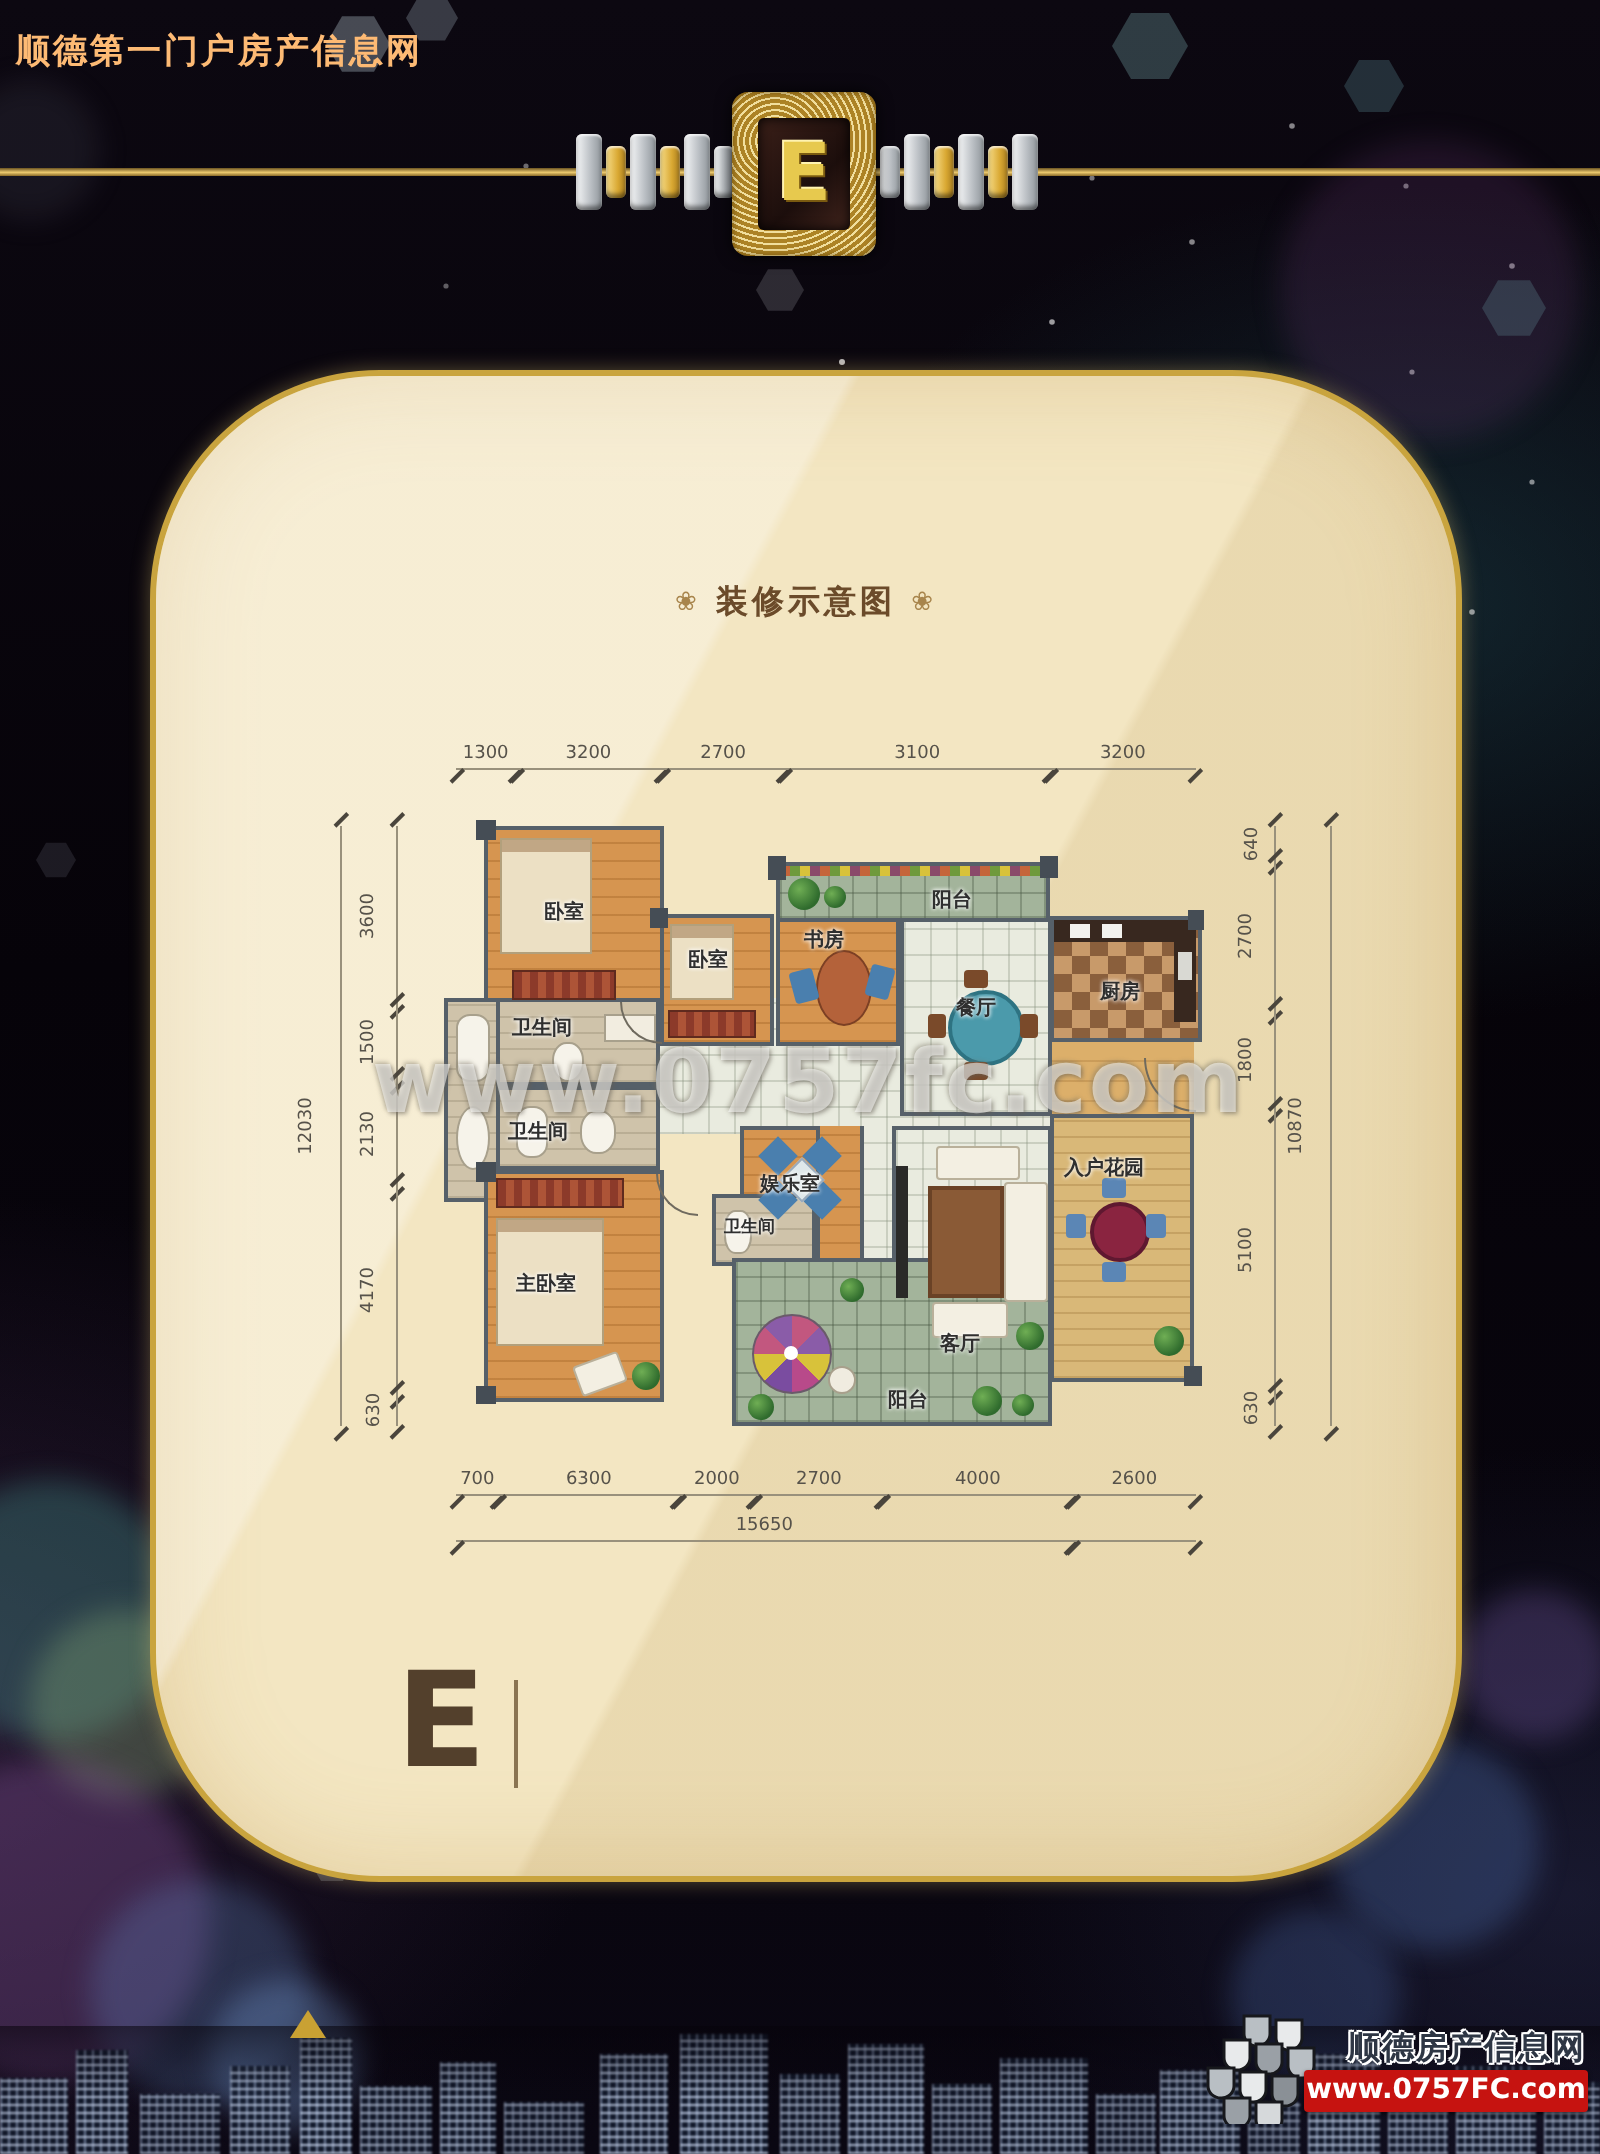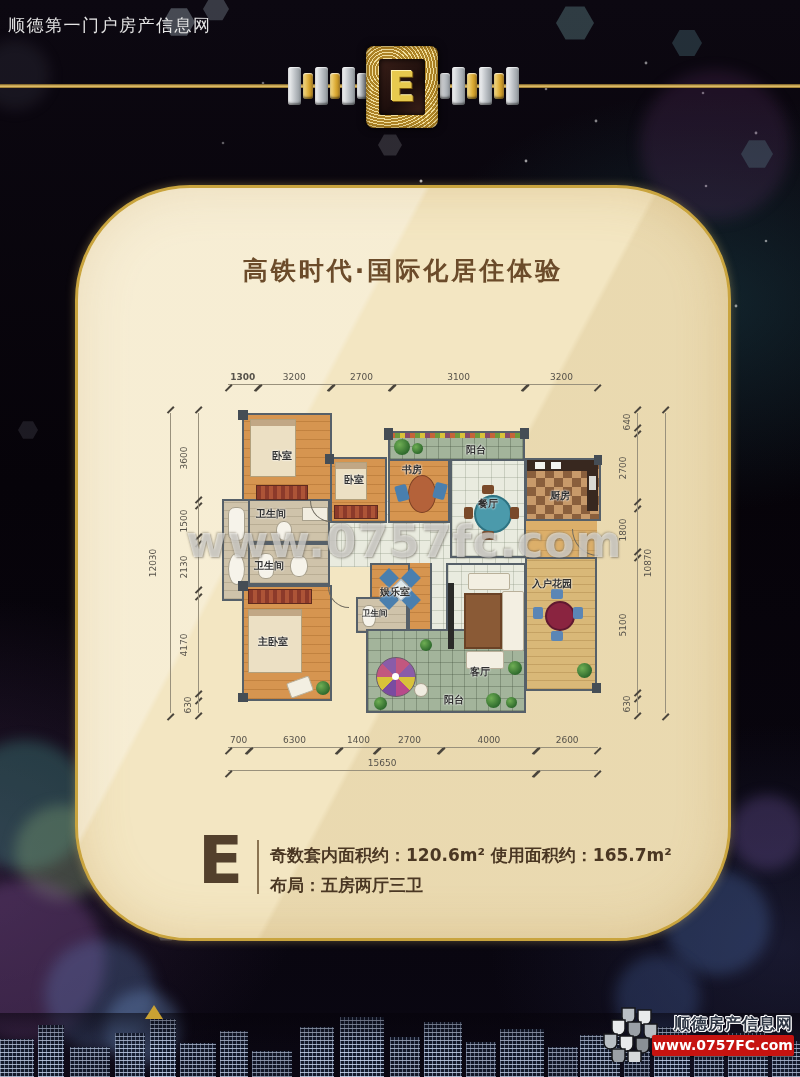--- a/index.html
+++ b/index.html
@@ -20,22 +20,22 @@
     585px 315px 0 .3px rgba(255,255,255,.5),545px 262px 0 .4px rgba(255,255,255,.5),
     480px 335px 0 .3px rgba(255,255,255,.4),435px 290px 0 .3px rgba(255,255,255,.45),
     385px 242px 0 .3px rgba(255,255,255,.4),345px 188px 0 .3px rgba(255,255,255,.4),
     595px 120px 0 .4px rgba(255,255,255,.5),545px 88px 0 .3px rgba(255,255,255,.45),
     645px 62px 0 .4px rgba(255,255,255,.5),702px 92px 0 .3px rgba(255,255,255,.45),
     755px 132px 0 .4px rgba(255,255,255,.5),262px 82px 0 .3px rgba(255,255,255,.4),
     222px 142px 0 .3px rgba(255,255,255,.35),668px 425px 0 .4px rgba(255,255,255,.4);}
   .bokeh{position:absolute;border-radius:50%;filter:blur(7px);}
   .hexa{position:absolute;clip-path:polygon(25% 6.7%,75% 6.7%,100% 50%,75% 93.3%,25% 93.3%,0% 50%);}
   
-  .site-name{position:absolute;left:8px;top:14px;font-size:17px;font-weight:normal;
-    color:#e5e5e5;letter-spacing:1.5px;}
+  .site-name{position:absolute;left:8px;top:14px;font-size:17px;font-weight:bold;
+    color:#fdba74;letter-spacing:1.5px;}
   .gold-line{position:absolute;left:0;top:84px;width:800px;height:4px;
     background:linear-gradient(180deg,#6b5320,#ecc96e 55%,#8a6a28);}
   .chain{position:absolute;top:66px;height:40px;display:flex;align-items:center;gap:2px;}
   .chain .lk{border-radius:3px;box-shadow:inset 0 1px 1px rgba(255,255,255,.7),inset 0 -2px 2px rgba(0,0,0,.45);}
   .lk.sv{background:linear-gradient(90deg,#f6f7f8,#b7bcc1 60%,#8f959a);}
   .lk.gd{background:linear-gradient(90deg,#f7dd8a,#d9a832 60%,#a87c1e);}
   .lk.tall{width:13px;height:38px;} .lk.short{width:10px;height:26px;}
   .emblem{position:absolute;left:366px;top:46px;width:72px;height:82px;border-radius:8px;
     background:#c8a23a;
     background-image:repeating-radial-gradient(circle at 30% 30%, rgba(255,243,190,.75) 0 1px, rgba(150,105,20,.55) 1px 3px);
@@ -175,26 +175,26 @@
       <div class="lk sv tall"></div>
   </div>
   <div class="emblem">
     <div class="emblem-inner">
       <span class="emblem-letter">E</span>
     </div>
   </div>
 
   <div class="card">
     <div class="beams"></div>
-    <div class="card-title">高铁时代·国际化居住体验</div>
+    <div class="card-sub"><span class="orn">❀</span> <span>装修示意图</span> <span class="orn">❀</span></div>
 
     <div class="plan">
 
       <div class="dimrow" style="left:80px;top:22px;width:370px;">
-        <div class="seg" style="flex:0 0 8.02%;font-weight:bold;">
+        <div class="seg" style="flex:0 0 8.02%;">
             <span>1300</span>
           </div>
         <div class="seg" style="flex:0 0 19.75%;">
             <span>3200</span>
           </div>
         <div class="seg" style="flex:0 0 16.67%;">
             <span>2700</span>
           </div>
         <div class="seg" style="flex:0 0 35.80%;">
             <span>3100</span>
@@ -251,21 +251,21 @@
       </div>
 
       <div class="dimrow" style="left:80px;top:385px;width:370px;">
         <div class="seg" style="flex:0 0 5.77%;">
             <span>700</span>
           </div>
         <div class="seg" style="flex:0 0 24.36%;">
             <span>6300</span>
           </div>
         <div class="seg" style="flex:0 0 10.26%;">
-            <span>1400</span>
+            <span>2000</span>
           </div>
         <div class="seg" style="flex:0 0 17.31%;">
             <span>2700</span>
           </div>
         <div class="seg" style="flex:0 0 25.64%;">
             <span>4000</span>
           </div>
         <div class="seg" style="flex:0 0 16.66%;">
             <span>2600</span>
           </div>
@@ -411,22 +411,20 @@
         <div class="colblk" style="left:10px;top:168px;width:10px;height:10px;"></div>
         <div class="colblk" style="left:10px;top:280px;width:10px;height:9px;"></div>
         <div class="colblk" style="left:364px;top:270px;width:9px;height:10px;"></div>
       </div>
     </div>
 
     <div class="watermark">www.0757fc.com</div>
 
     <div class="unit-letter">E</div>
     <div class="info-div"></div>
-    <div class="info-line1">奇数套内面积约：120.6m² 使用面积约：165.7m²</div>
-    <div class="info-line2">布局：五房两厅三卫</div>
   </div>
 
   <div class="skyline">
     <div class="bldg" style="left:0px;width:34px;height:38px;opacity:.85;"></div>
     <div class="bldg" style="left:38px;width:26px;height:52px;opacity:.9;"></div>
     <div class="bldg" style="left:70px;width:40px;height:30px;opacity:.75;"></div>
     <div class="bldg" style="left:115px;width:30px;height:44px;opacity:.85;"></div>
     <div class="bldg" style="left:150px;width:26px;height:58px;opacity:.95;"></div>
     <div class="bldg" style="left:180px;width:36px;height:34px;opacity:.8;"></div>
     <div class="bldg" style="left:220px;width:28px;height:46px;opacity:.85;"></div>

